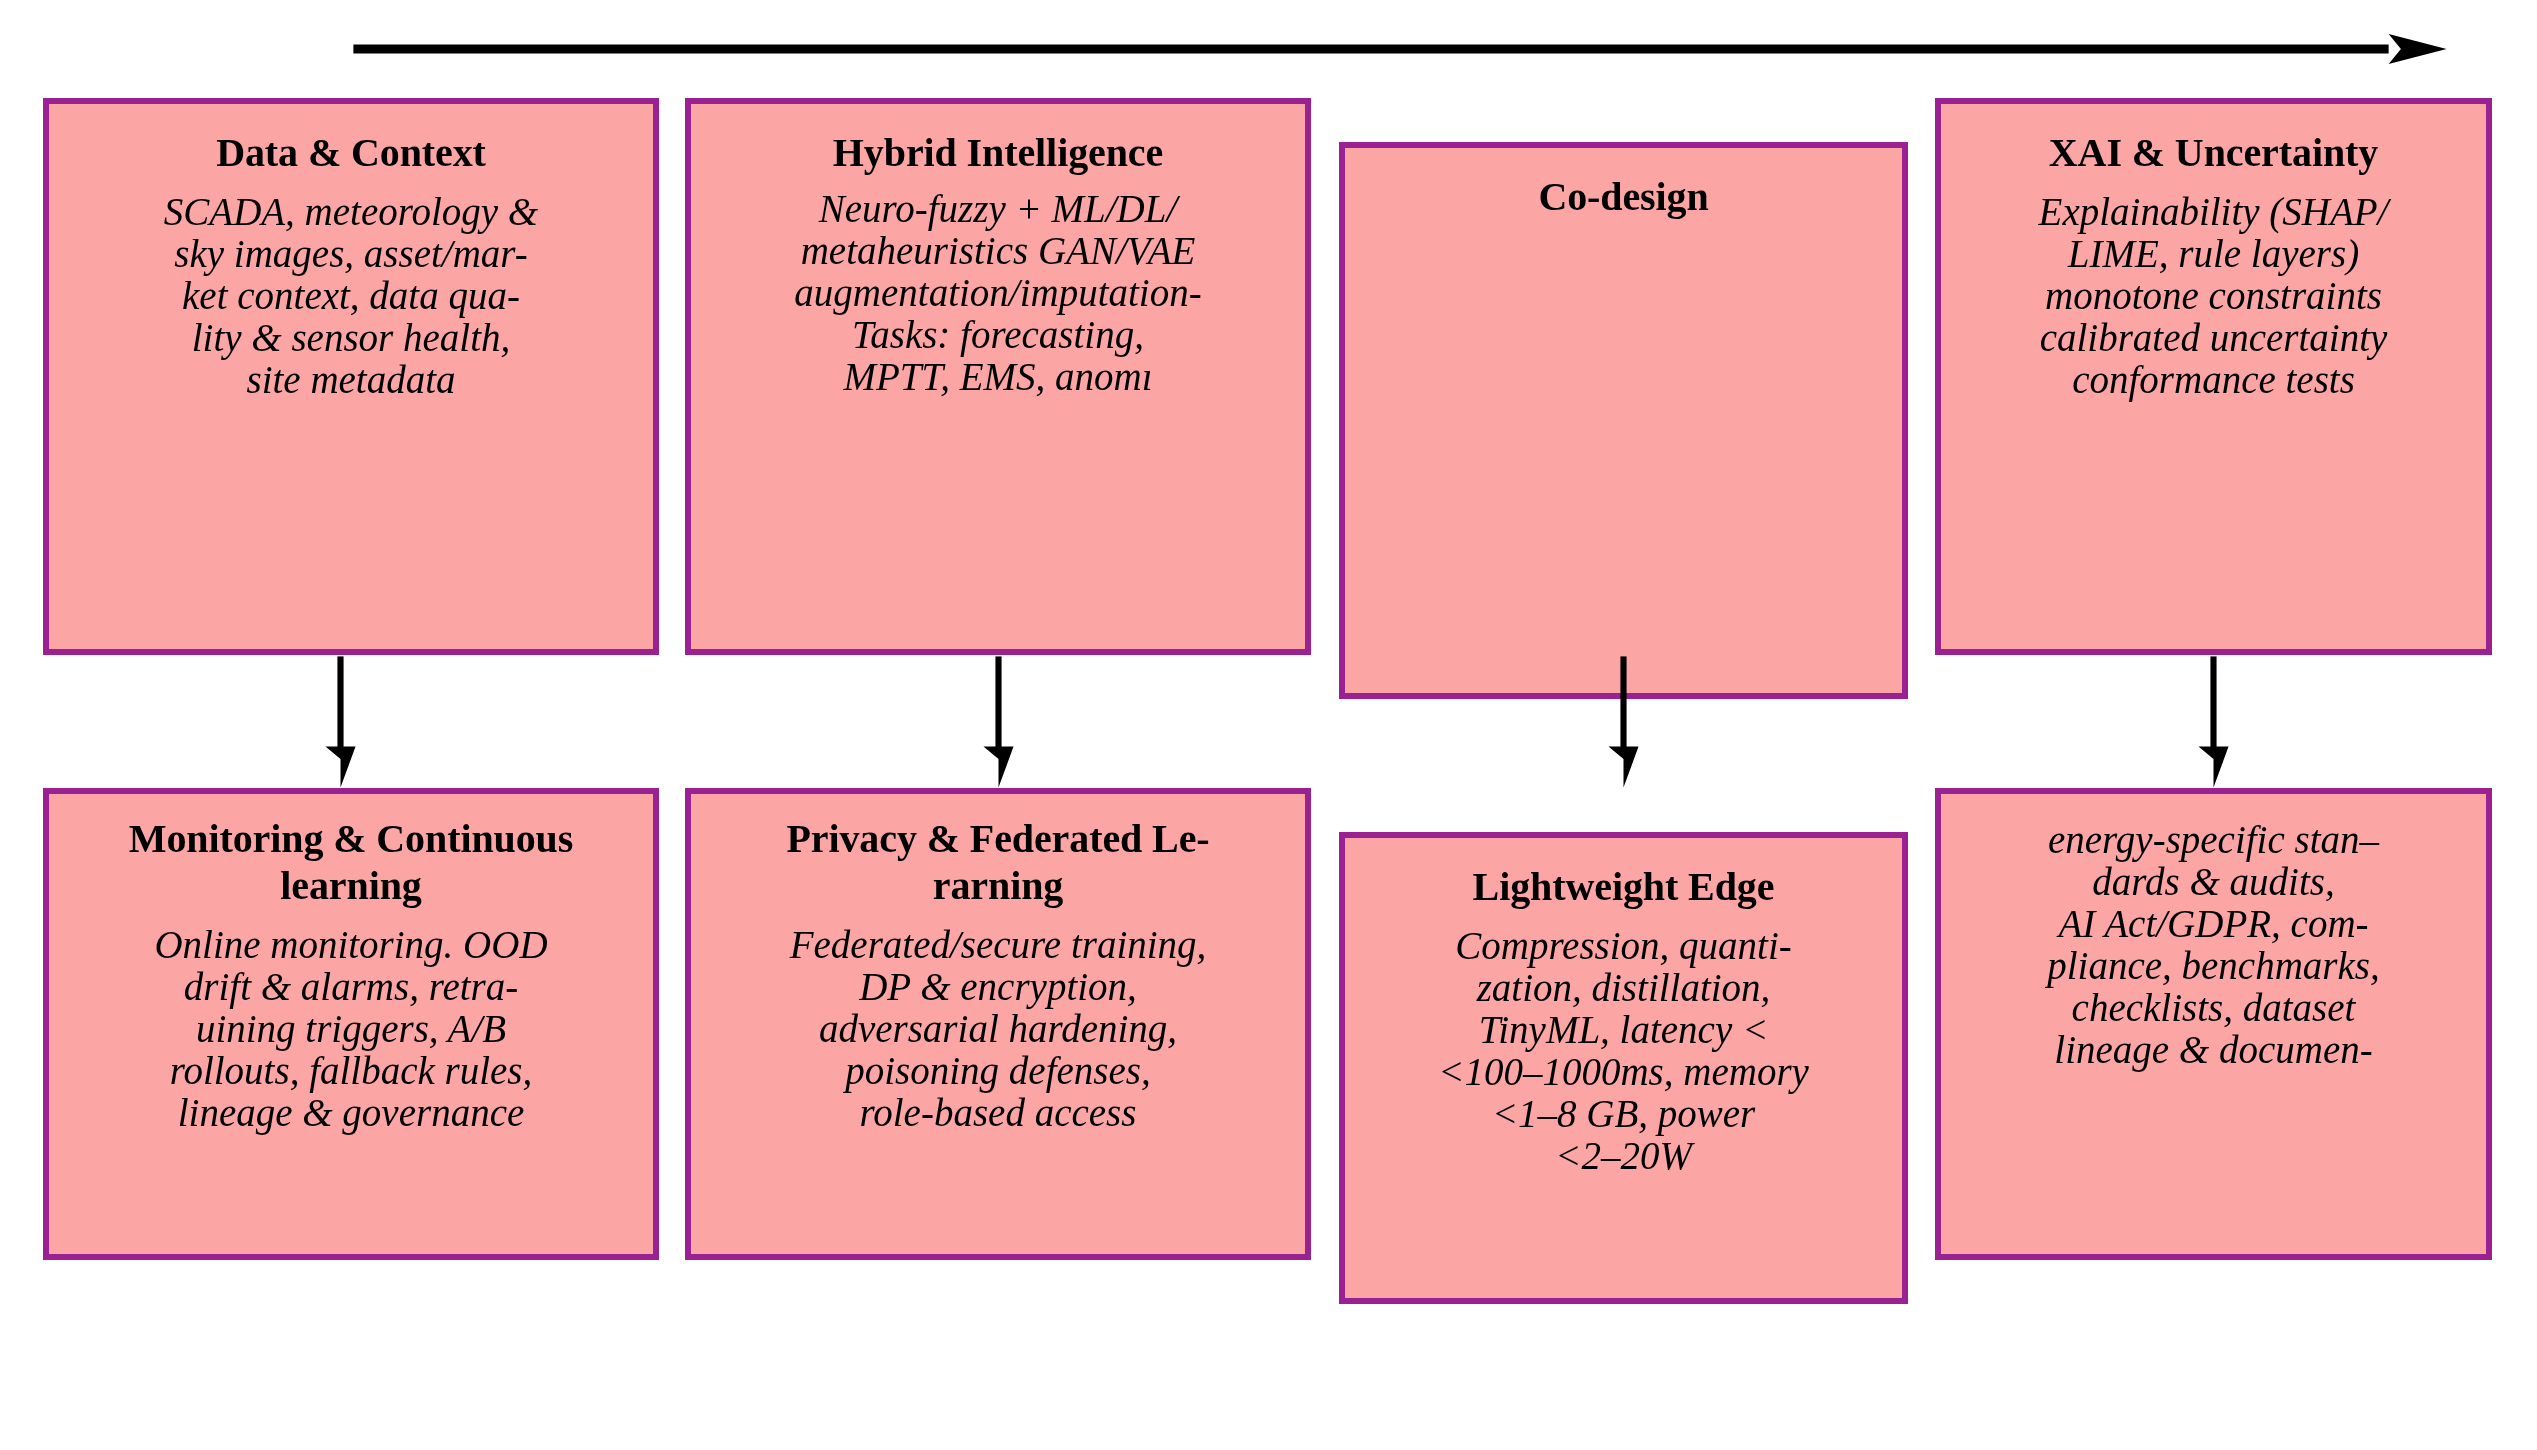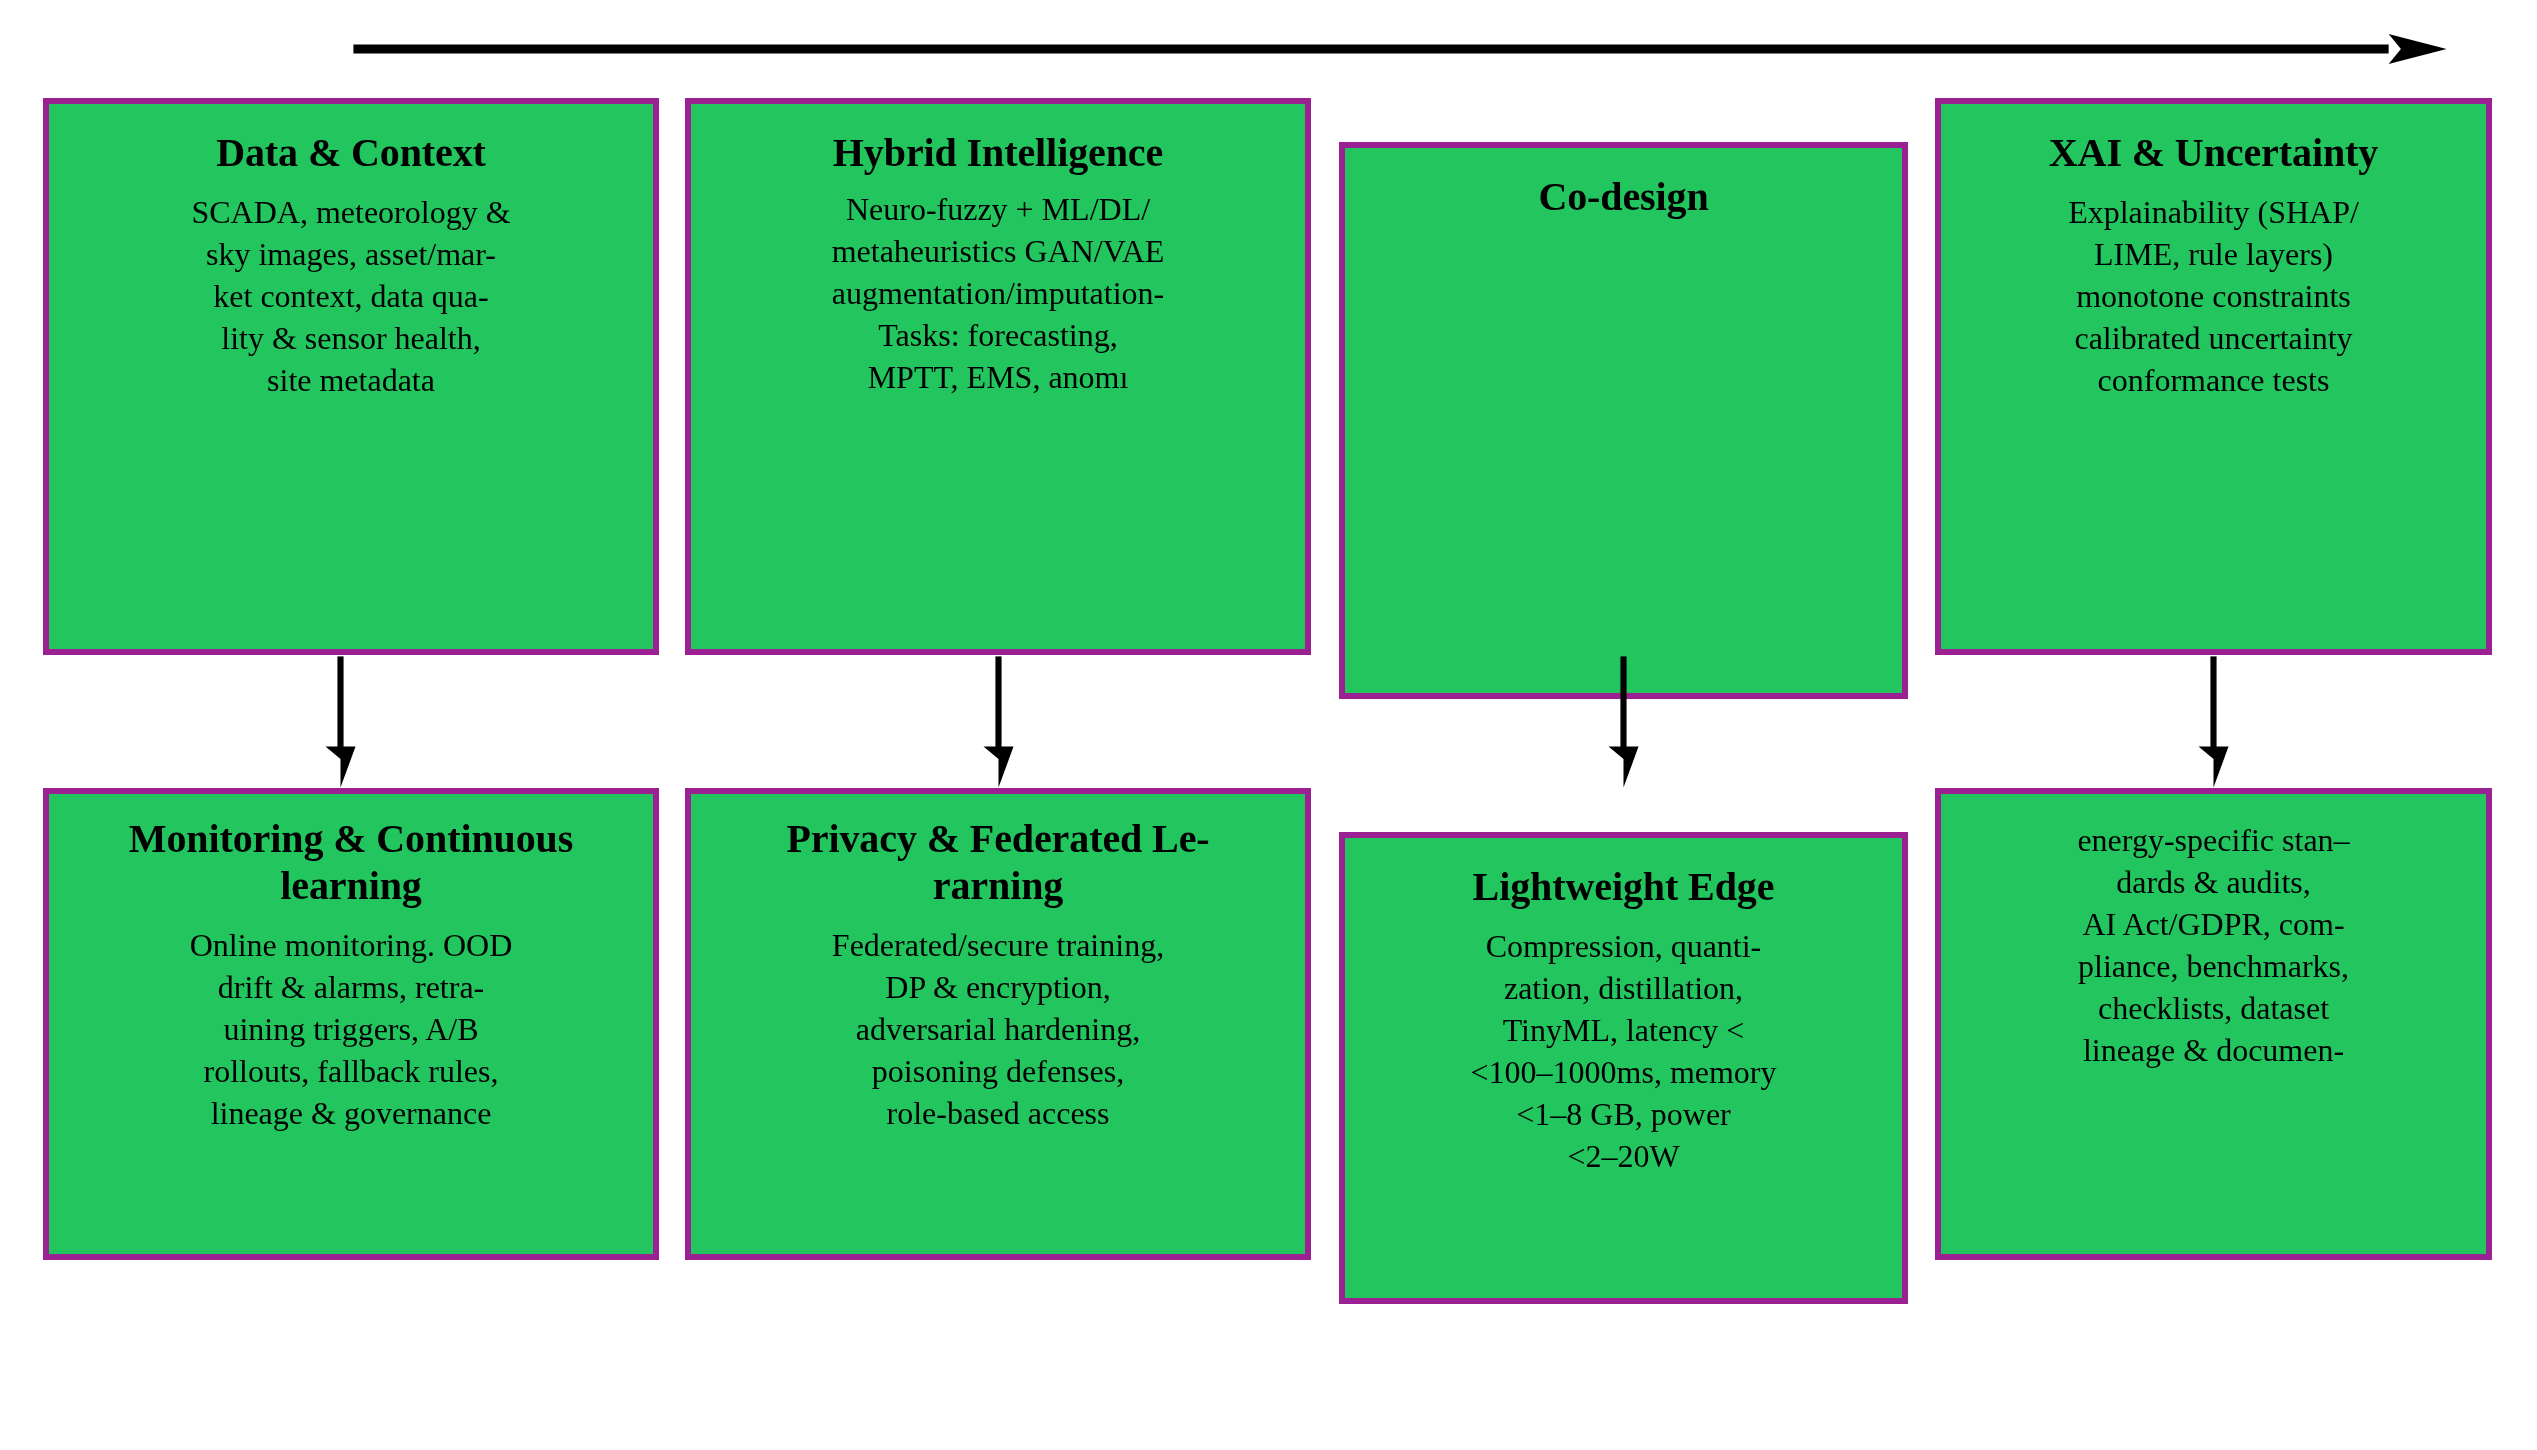--- a/index.html
+++ b/index.html
@@ -23,38 +23,39 @@
     top: 34px;
     width: 2112px;
     height: 30px;
   }
   #top-arrow svg { display: block; }
 
   
   .stage-box {
     position: absolute;
     box-sizing: border-box;
-    background: #22c55e;
+    background: #fca5a5;
     border: 6.2px solid #9B2091;
     padding: 9.6px 15px 6.9px 15px;
     text-align: center;
     overflow: hidden;
   }
   .stage-title {
     font-weight: bold;
     font-size: 40px;
     line-height: 47px;
     letter-spacing: -0.1px;
     margin: 15px 0 0 0;
   }
   .stage-body {
-    font-size: 32px;
+    font-size: 39px;
     line-height: 42px;
     margin-top: 15px;
     white-space: pre-line;
+    font-style: italic;
   }
 
   
   .row-top    { top: 98px;  height: 557px; }
   .row-bottom { top: 788px; height: 472px; }
 
   .col-1 { left: 43px;   width: 616px; }
   .col-2 { left: 685px;  width: 626px; }
   .col-3 { left: 1339px; width: 569px; margin-top: 44px; }
   .col-4 { left: 1935px; width: 557px; }

